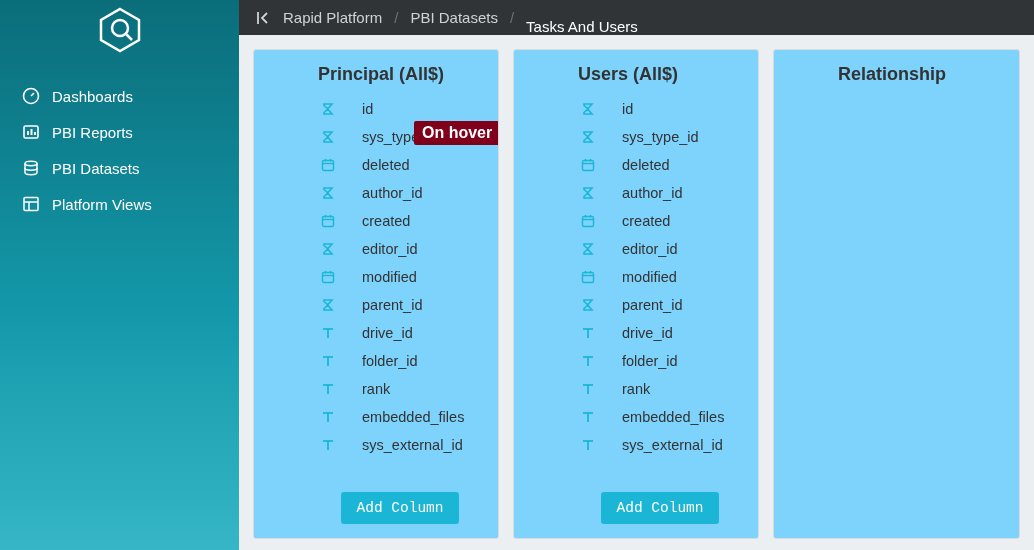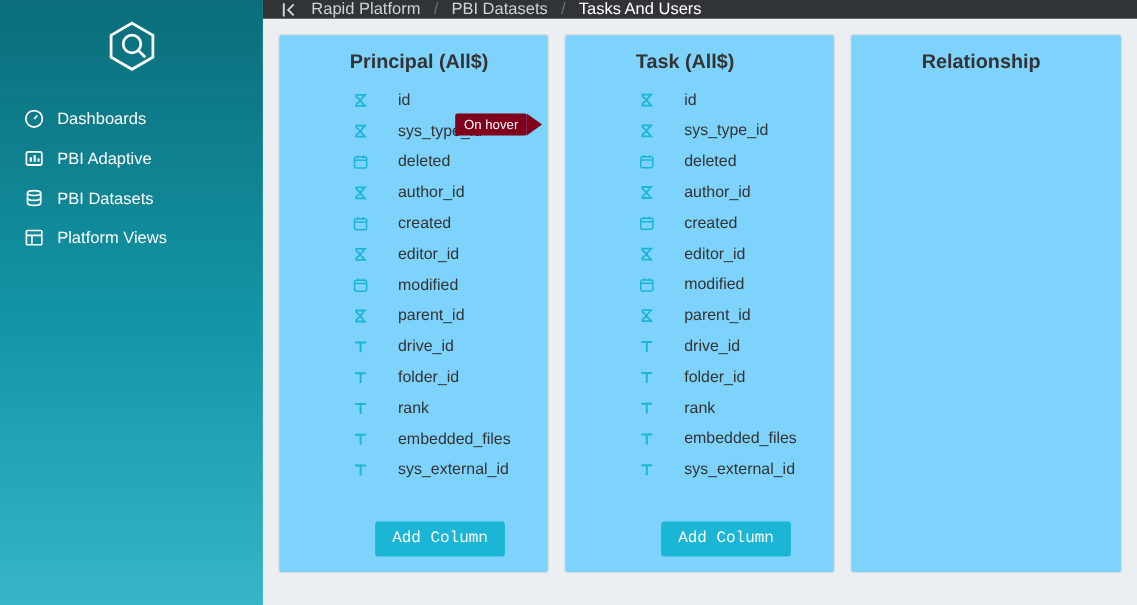--- a/index.html
+++ b/index.html
@@ -1,40 +1,40 @@
 <!DOCTYPE html>
 <html><head>
 <meta charset="utf-8">
 <style>
 * { margin:0; padding:0; box-sizing:border-box; font-family:"Segoe UI",Arial,sans-serif; }
 body { width:1034px; height:550px; overflow:hidden; background:#eceff1; display:flex; }
-.sidebar { width:239px; height:550px; background:linear-gradient(180deg,#0b6d7a 0%,#1397a8 55%,#36b6c6 100%); color:#fff; padding-top:18px; }
+.sidebar { width:239px; height:550px; background:linear-gradient(180deg,#0b6d7a 0%,#1397a8 55%,#36b6c6 100%); color:#fff; padding-top:6px; }
 .logo-wrap { display:flex; justify-content:center; padding-bottom:20px; }
 .nav { padding:4px 0; }
 .nav-item { display:flex; align-items:center; gap:12px; padding:9px 22px; font-size:15px; cursor:pointer; }
 .nav-item svg { flex-shrink:0; }
 .main { flex:1; height:388px; display:flex; flex-direction:column; }
 .breadcrumb { height:46px; background:#303437; color:#cfd3d6; display:flex; align-items:center; gap:12px; padding:0 16px; font-size:15px; }
 .bc-item { color:#cfd3d6; cursor:pointer; }
 .bc-sep { color:#6b7175; }
-.bc-current { color:#fff; font-weight:500; }
+.bc-current { color:#fff; font-weight:500;margin-top:18px; }
 .content { flex:1; padding:14px 14px 0 14px; display:flex; gap:14px; }
 .panel { background:#7dd3fc; border:1px solid #d8dcdf; border-radius:3px; width:246px; height:490px; display:flex; flex-direction:column;padding-left:48px; }
 .panel.rel { flex:1; }
 .panel-title { font-size:18px; font-weight:600; color:#333; padding:14px 16px 10px 16px; }
 .col-list { flex:1; overflow-y:scroll; padding:0 0 0 16px; }
 .col-list::-webkit-scrollbar { width:14px; }
 .col-list::-webkit-scrollbar-track { background:#f1f1f1; }
 .col-list::-webkit-scrollbar-thumb { background:#b8bdbf; }
 .field { display:flex; align-items:center; gap:26px; padding:6px 2px; font-size:14.5px; color:#333; position:relative; }
 .field .fname { color:#333; }
 .panel-footer { padding:10px 0 14px 0; display:flex; justify-content:center; }
 .btn { background:#1bb6d6; color:#fff; border:none; border-radius:3px; padding:8px 15px; font-size:14.5px; cursor:pointer;font-family:Liberation Mono, monospace; }
 .hover-callout { position:absolute; left:96px; top:-2px; display:flex; align-items:center; gap:3px; }
-.hover-badge { background:#80001c; color:#fff; font-size:12px; font-weight:400; padding:3px 8px; border-radius:2px; white-space:nowrap; }
+.hover-badge { background:#80001c; color:#fff; font-size:16px; font-weight:700; padding:3px 8px; border-radius:2px; white-space:nowrap; }
 .arrow-tri { width:0; height:0; border-top:10px solid transparent; border-bottom:10px solid transparent; border-left:14px solid #80001c; margin-left:-3px; }
 .trash { margin-left:6px; }
 .ico { display:inline-flex; width:16px; justify-content:center; }
 </style>
 </head>
 <body>
 
 <div class="sidebar">
   <div class="logo-wrap">
     <svg width="48" height="48" viewBox="0 0 48 48">
@@ -51,21 +51,21 @@
         </svg>
       <span>Dashboards</span>
     </div>
     <div class="nav-item">
       <svg width="18" height="18" viewBox="0 0 18 18">
           <rect x="2" y="3" width="14" height="12" rx="1.5" fill="none" stroke="#fff" stroke-width="1.6"></rect>
           <rect x="5" y="8" width="2" height="4" fill="#fff"></rect>
           <rect x="8.5" y="6" width="2" height="6" fill="#fff"></rect>
           <rect x="12" y="9" width="2" height="3" fill="#fff"></rect>
         </svg>
-      <span>PBI Adaptive</span>
+      <span>PBI Reports</span>
     </div>
     <div class="nav-item">
       <svg width="18" height="18" viewBox="0 0 18 18">
           <ellipse cx="9" cy="4.5" rx="6" ry="2.2" fill="none" stroke="#fff" stroke-width="1.5"></ellipse>
           <path d="M3 4.5v9c0 1.2 2.7 2.2 6 2.2s6-1 6-2.2v-9" fill="none" stroke="#fff" stroke-width="1.5"></path>
           <path d="M3 9c0 1.2 2.7 2.2 6 2.2s6-1 6-2.2" fill="none" stroke="#fff" stroke-width="1.5"></path>
         </svg>
       <span>PBI Datasets</span>
     </div>
     <div class="nav-item">
@@ -226,21 +226,21 @@
             </span>
             <span class="fname">sys_external_id</span>
           </div>
         </div>
       <div class="panel-footer">
         <button class="btn">Add Column</button>
       </div>
     </div>
 
     <div class="panel">
-      <div class="panel-title">Task (All$)</div>
+      <div class="panel-title">Users (All$)</div>
       <div class="col-list" id="list-task">
           <div class="field">
             <span class="ico">
               <svg width="14" height="14" viewBox="0 0 14 14">
                 <path d="M3 2h8L6.5 7 11 12H3v-1.5l4-3.5-4-3.5V2z" fill="none" stroke="#1bb6d6" stroke-width="1.6"></path>
               </svg>
             </span>
             <span class="fname">id</span>
           </div>
           <div class="field">

